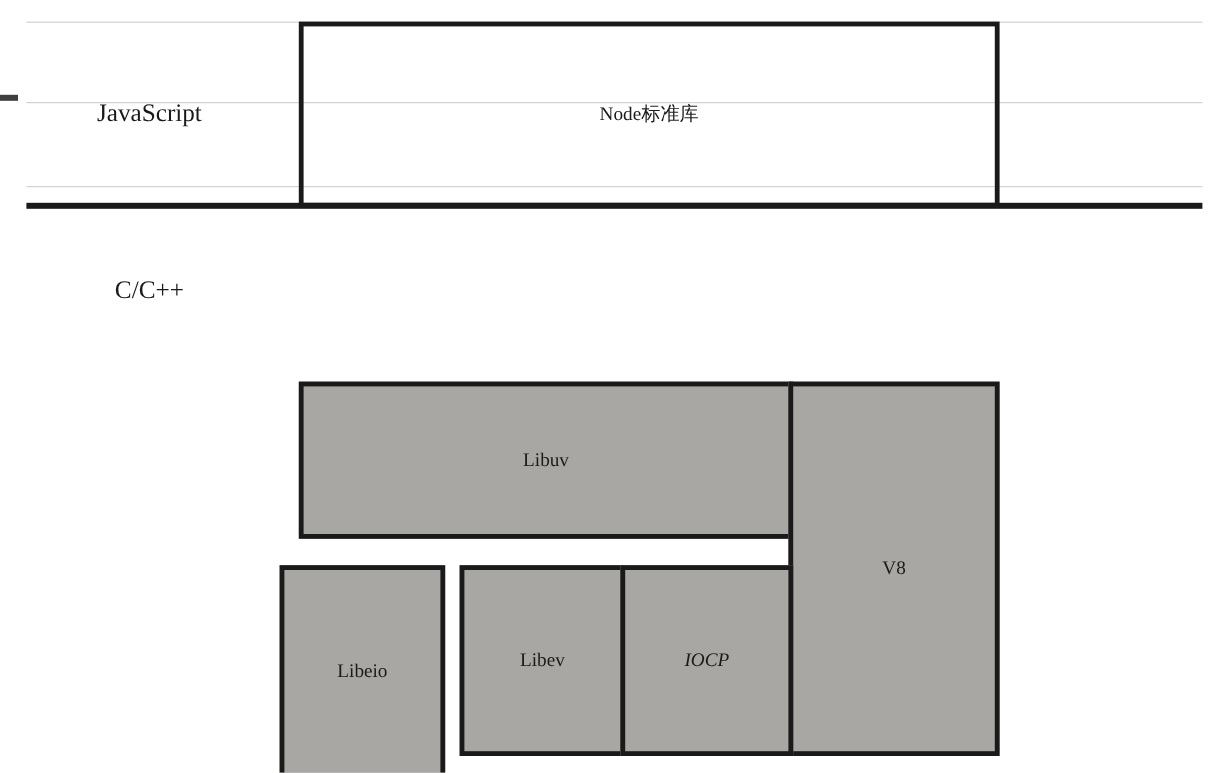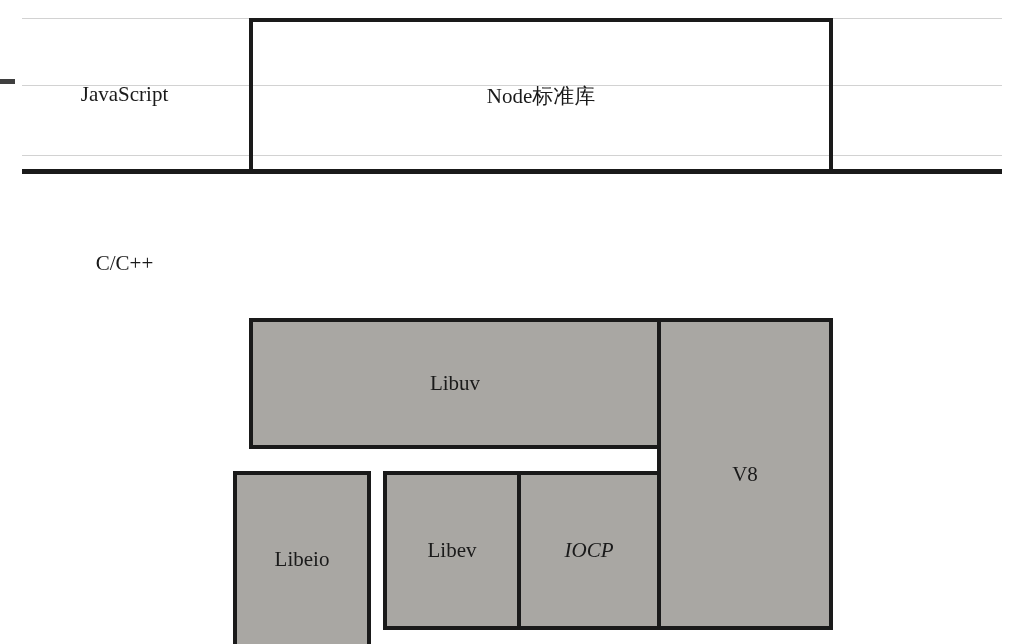--- a/index.html
+++ b/index.html
@@ -32,26 +32,26 @@
   .thick-line{
     position:absolute;left:22px;top:169px;width:980px;height:5px;
     background:var(--border);
   }
   .layer-label{
     position:absolute;left:0;width:249px;
     display:flex;align-items:center;justify-content:center;
     font-size:21px;
   }
   .layer-label.js{top:18px;height:152px;}
-  .layer-label.cpp{top:187px;height:153px;}
+  .layer-label.cpp{top:165px;height:153px;}
   .block{
     position:absolute;box-sizing:border-box;
     border:4px solid var(--border);
     display:flex;align-items:center;justify-content:center;
-    font-size:21px;text-align:center;
+    font-size:16px;text-align:center;
   }
   .block.white{background:transparent;}
   .block.gray{background:var(--block-fill);}
   .stdlib{left:249px;top:18px;width:584px;height:155px;}
   .lower {left:249px;top:169px;width:584px;height:153px;}
   .libuv {left:249px;top:318px;width:412px;height:131px;}
   .v8    {left:657px;top:318px;width:176px;height:312px;font-family:Liberation Serif, serif;}
   .libeio{left:233px;top:471px;width:138px;height:177px;}
   .libev {left:383px;top:471px;width:138px;height:159px;}
   .iocp  {left:517px;top:471px;width:144px;height:159px;font-style:italic;}

